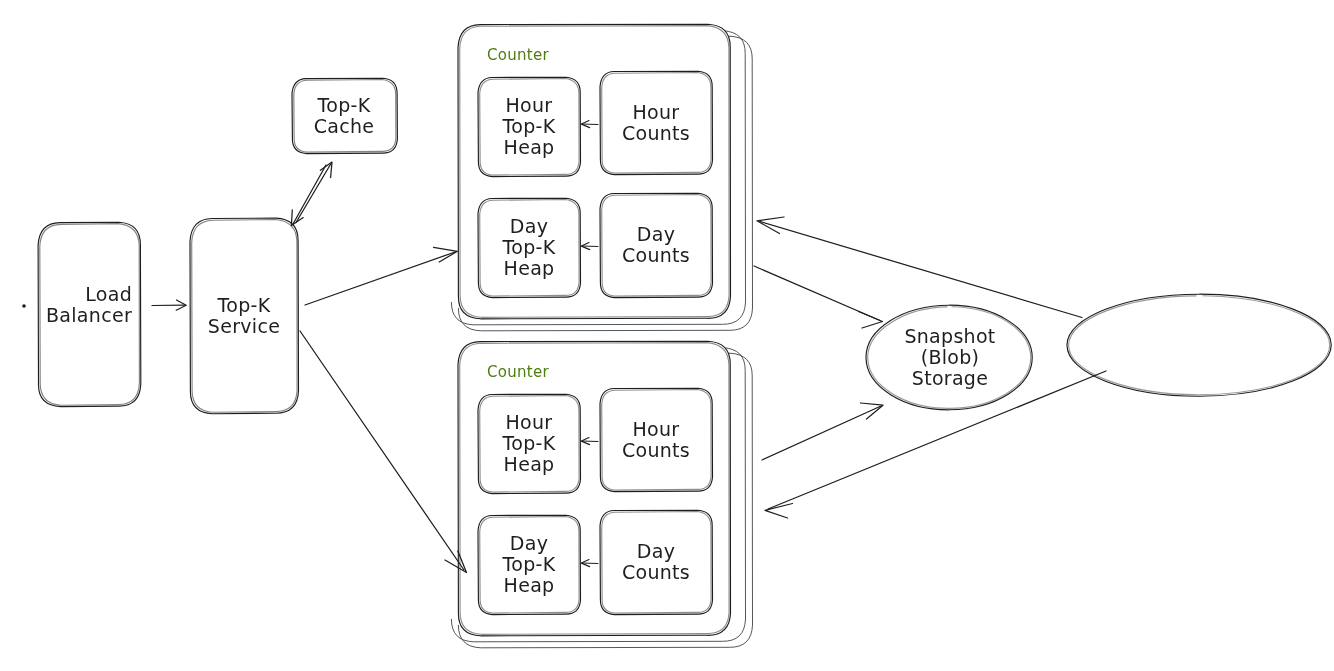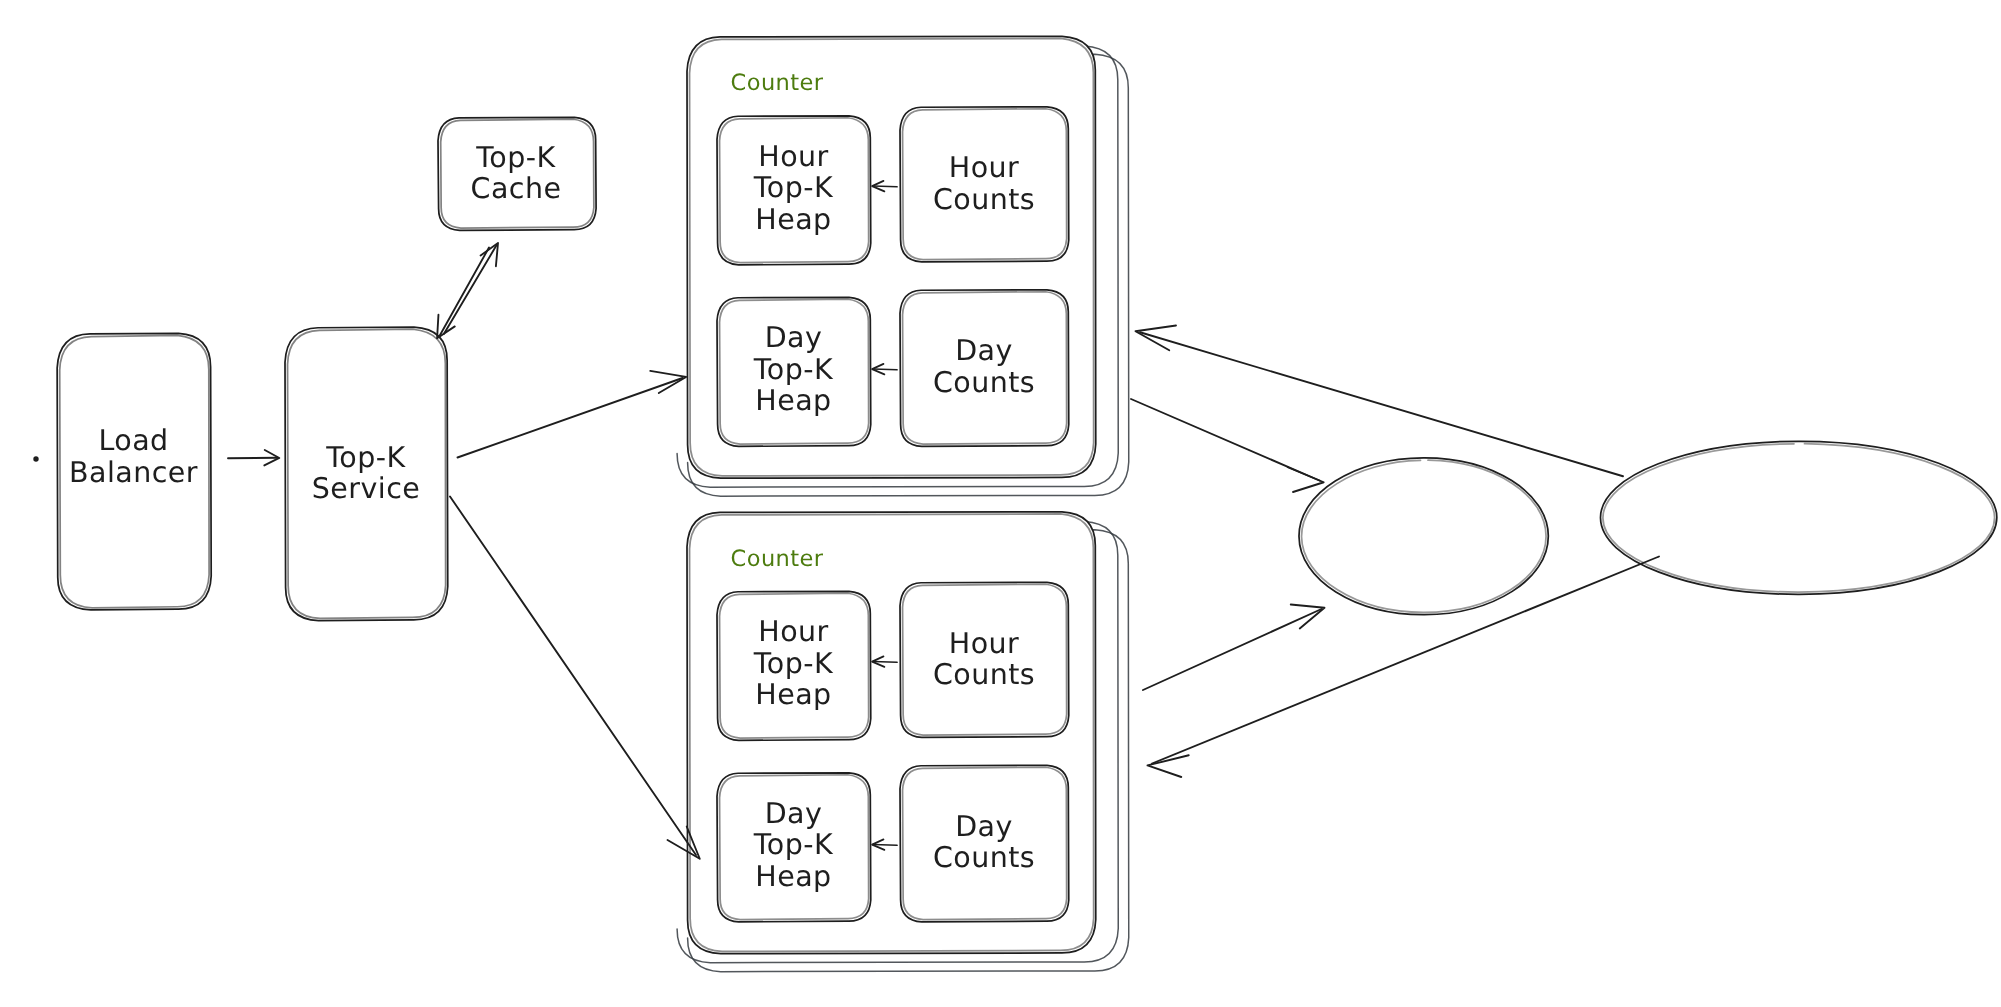--- a/index.html
+++ b/index.html
@@ -227,21 +227,21 @@
       <path class="sketch-arrow" d="M 1082 317.5 L 760 221.5"></path>
       <path class="sketch-arrow" d="M 784.0 217.0 L 757.0 220.8 L 779.5 233.5"></path>
     </g>
 
     <g>
       <path class="sketch-arrow" d="M 1106 371.0 L 768 509.0"></path>
       <path class="sketch-arrow" d="M 792.5 503.5 L 765.0 510.3 L 787.5 518.0"></path>
     </g>
   </svg>
 
-  <div class="node-label" style="left:89px; top:305px;">Load
+  <div class="node-label" style="left:89px; top:305px;text-align:right;">Load
 Balancer</div>
 
   <div class="node-label" style="left:244px; top:316px;">Top-K
 Service</div>
 
   <div class="node-label" style="left:344px; top:116px;">Top-K
 Cache</div>
 
   <div class="group-label" style="left:487px; top:45px;">Counter</div>
 
@@ -262,20 +262,23 @@
 Top-K
 Heap</div>
   <div class="node-label" style="left:656px; top:440px;">Hour
 Counts</div>
   <div class="node-label" style="left:529px; top:564px;">Day
 Top-K
 Heap</div>
   <div class="node-label" style="left:656px; top:562px;">Day
 Counts</div>
 
+  <div class="node-label" style="left:950px; top:357px;">Snapshot
+(Blob)
+Storage</div>
 
 
   <div class="hit-area" style="left:38px; top:222px; width:103px; height:185px;"></div>
   <div class="hit-area" style="left:190px; top:218px; width:108px; height:196px;"></div>
   <div class="hit-area" style="left:292px; top:78px; width:105px; height:76px;"></div>
   <div class="hit-area" style="left:478px; top:77px; width:102px; height:100px;"></div>
   <div class="hit-area" style="left:600px; top:71px; width:112px; height:104px;"></div>
   <div class="hit-area" style="left:478px; top:198px; width:102px; height:100px;"></div>
   <div class="hit-area" style="left:600px; top:193px; width:112px; height:105px;"></div>
   <div class="hit-area" style="left:478px; top:394px; width:102px; height:100px;"></div>

